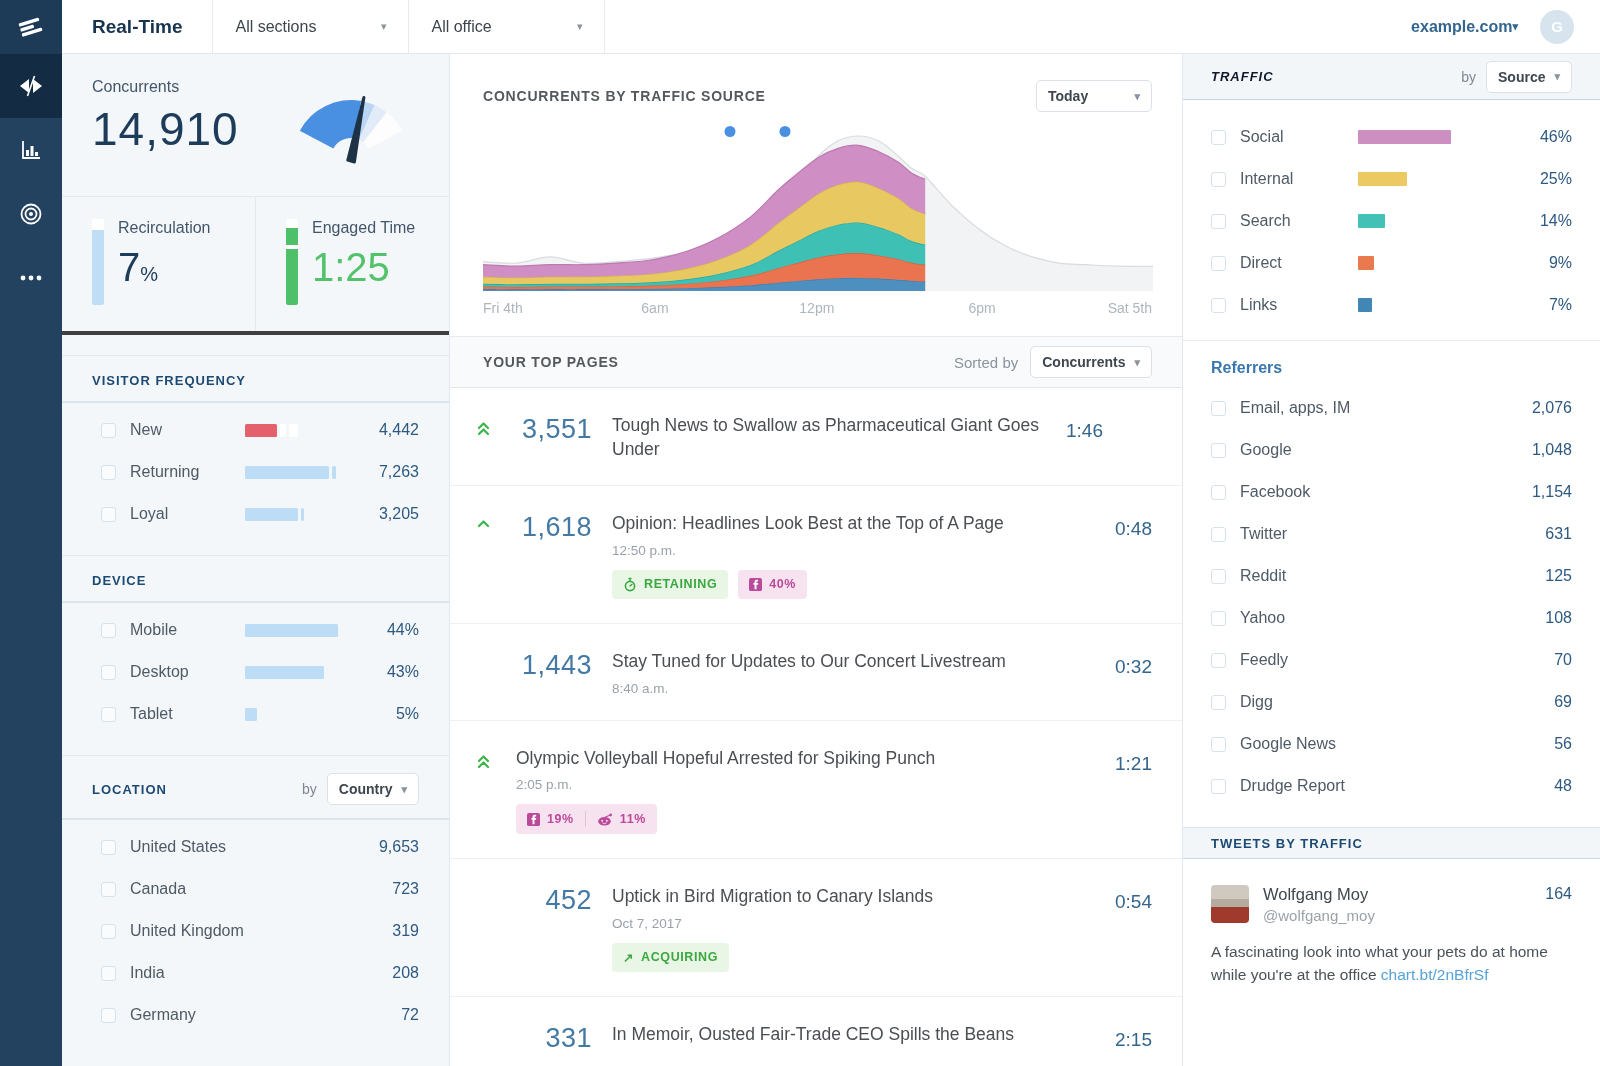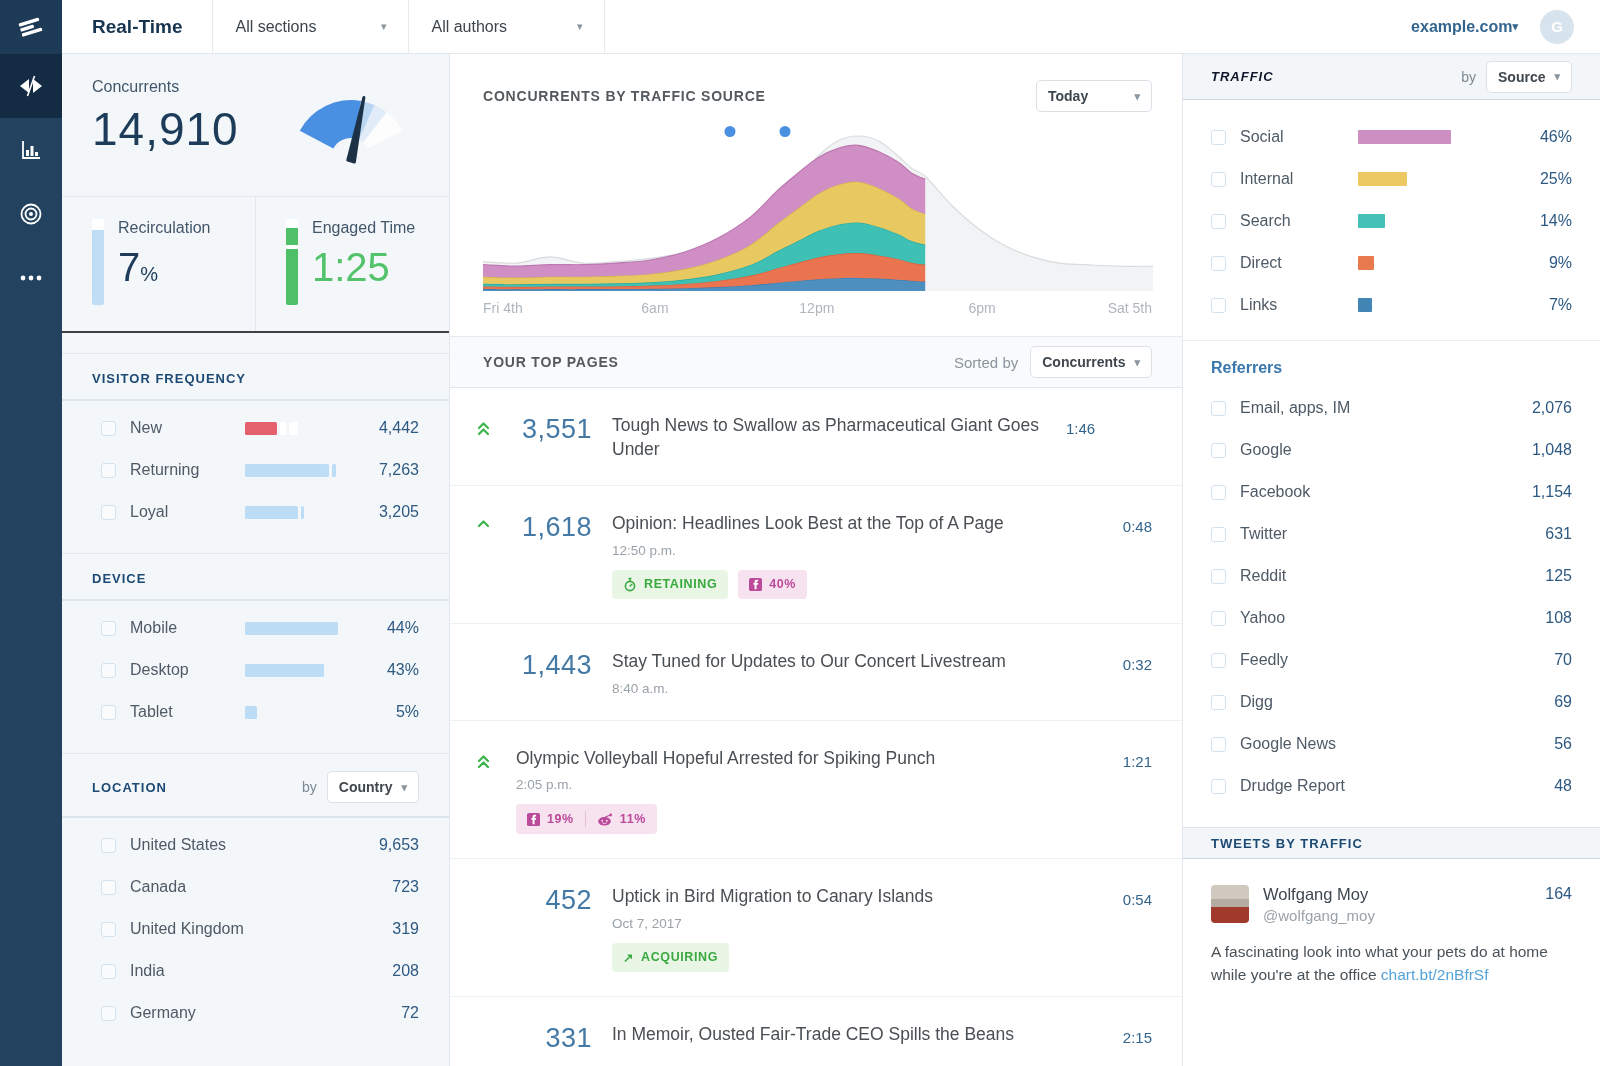--- a/index.html
+++ b/index.html
@@ -25,21 +25,21 @@
   .domain-select .chev { color:#33658e; }
   .avatar { width:34px; height:34px; border-radius:50%; background:#d7e3ed; color:#fff; font-size:15px; font-weight:700; display:flex; align-items:center; justify-content:center; margin-right:26px; }
 
   .content { flex:1; display:flex; min-height:0; }
 
   
   .col-left { width:388px; flex-shrink:0; background:#f4f7f9; border-right:1px solid #e2e8ed; overflow:hidden; }
   .concurrents-block { padding:24px 28px 18px 30px; display:flex; justify-content:space-between; align-items:flex-start; border-bottom:1px solid #e3e9ee; }
   .conc-label { font-size:16px; color:#42566a; margin-bottom:6px; }
   .conc-value { font-size:46px; color:#1d3c5a; letter-spacing:1px; }
-  .split-row { display:flex; border-bottom:2px solid #404040; }
+  .split-row { display:flex; border-bottom:4px solid #404040; }
   .split-cell { flex:1; padding:22px 18px 26px 30px; display:flex; gap:14px; }
   .split-cell + .split-cell { border-left:1px solid #e3e9ee; }
   .vbar { width:12px; height:86px; border-radius:2px; }
   .vbar.recirc { background:linear-gradient(180deg,#ffffff 0 13%, #bfdef6 13% 100%); }
   .vbar.engaged { background:linear-gradient(180deg,#ffffff 0 10%, #4ec06a 10% 30%, #ffffff 30% 35%, #4ec06a 35% 100%); }
   .metric-label { font-size:16px; color:#42566a; margin-bottom:8px; }
   .metric-big { font-size:40px; color:#1d3c5a; }
   .metric-big .pct { font-size:20px; }
   .metric-big.green { color:#52c26b; }
   .panel-section { margin-top:20px; border-top:1px solid #e3e9ee; }
@@ -76,21 +76,21 @@
   .trend { width:26px; padding-top:7px; display:flex; justify-content:center; }
   .tp-num { width:96px; text-align:right; font-size:27px; color:#4379a4; flex-shrink:0; letter-spacing:.5px; }
   .tp-body { flex:1; margin-left:20px; margin-right:14px; }
   .tp-headline { font-size:17.5px; color:#4a4f54; line-height:1.35; }
   .tp-time { font-size:13.5px; color:#9aa2a9; margin-top:7px; }
   .tp-badges { margin-top:12px; display:flex; gap:10px; }
   .badge { display:inline-flex; align-items:center; gap:7px; padding:7px 11px; border-radius:4px; font-size:12.5px; font-weight:700; letter-spacing:.6px; }
   .badge-green { background:#e9f6e6; color:#39a83e; }
   .badge-pink { background:#f7e3f0; color:#bc4a9b; }
   .badge-sep { width:1px; height:16px; background:#e3c2d8; margin:0 4px; }
-  .tp-eng { font-size:15px; color:#33658e; padding-top:6px; }
+  .tp-eng { font-size:19px; color:#33658e; padding-top:6px; }
 
   
   .col-right { flex:1; background:#fff; display:flex; flex-direction:column; overflow:hidden; }
   .rt-head { height:46px; background:#f2f6f9; border-bottom:1px solid #c9d7e3; display:flex; align-items:center; padding:0 28px; flex-shrink:0; }
   .rt-head .sec-title { color:#0f172a;font-style:italic; }
   .legend-rows { padding-top:16px; }
   .legend-row { height:42px; display:flex; align-items:center; padding:0 28px; }
   .legend-label { font-size:16px; color:#4e5a66; margin-left:14px; width:118px; }
   .legend-bar { height:14px; border-radius:1px; }
   .legend-pct { margin-left:auto; font-size:16px; color:#2d5982; }
@@ -160,21 +160,21 @@
 
   <div class="main">
 
     <header class="topbar">
       <div class="brand">Real-Time</div>
       <div class="top-filter">
         <span>All sections</span>
         <span class="chev">▾</span>
       </div>
       <div class="top-filter">
-        <span>All authors</span>
+        <span>All office</span>
         <span class="chev">▾</span>
       </div>
       <div class="topbar-spacer"></div>
       <div class="domain-select">
         <span>example.com</span>
         <span class="chev">▾</span>
       </div>
       <div class="avatar">G</div>
     </header>
 

